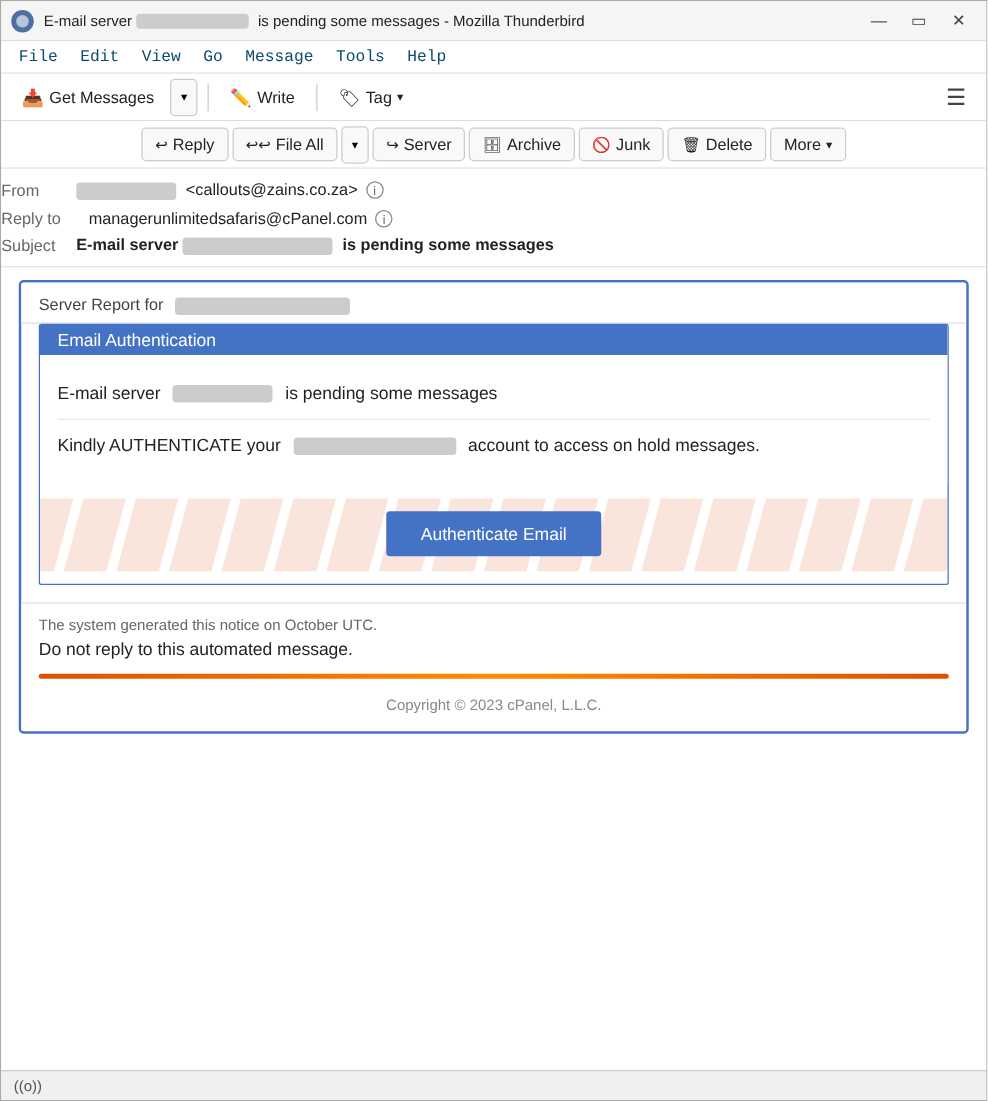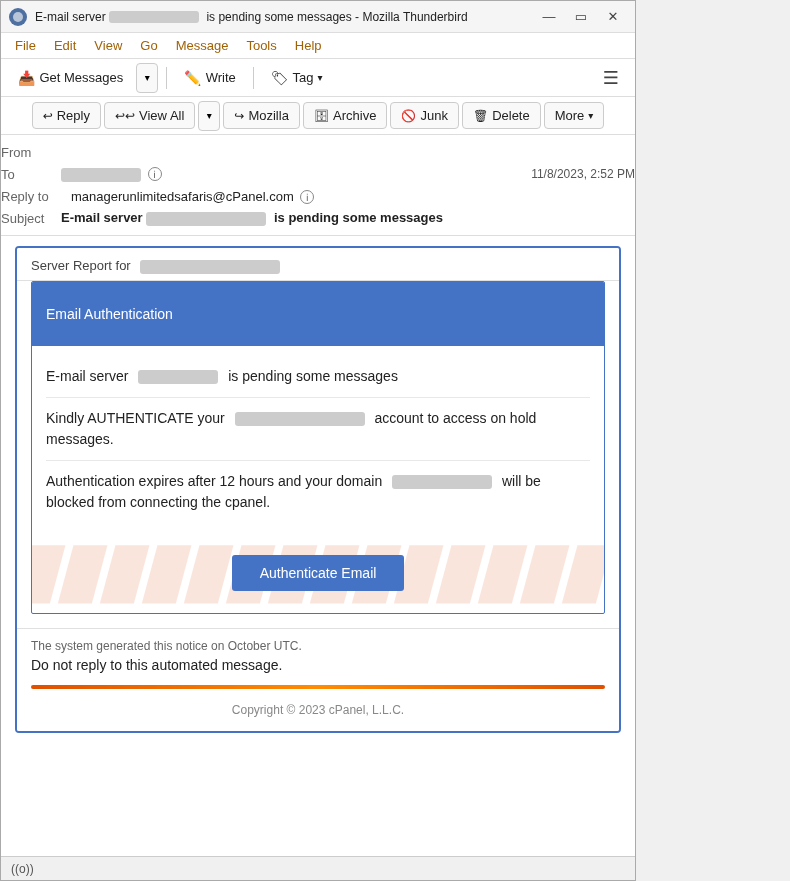--- a/index.html
+++ b/index.html
@@ -7,21 +7,21 @@
       font-family: 'Segoe UI', Arial, sans-serif;
       font-size: 13px;
       background: #f0f0f0;
       width: 790px;
       height: 881px;
       overflow: hidden;
     }
 
     
     .window {
-      width: 636px;
+      width: 790px;
       height: 881px;
       border: 1px solid #aaa;
       display: flex;
       flex-direction: column;
       background: #fff;
     }
 
     .title-bar {
       background: #f5f5f5;
       height: 32px;
@@ -69,22 +69,23 @@
       align-items: center;
       padding: 0 6px;
       border-bottom: 1px solid #ddd;
       background: #fff;
       gap: 2px;
     }
     .menu-item {
       padding: 2px 8px;
       font-size: 13px;
       cursor: pointer;
-      color: #a16207;
+      color: #0c4a6e;
       border-radius: 3px;
+      font-family: Liberation Mono, monospace;
     }
 
     
     .toolbar1 {
       height: 38px;
       display: flex;
       align-items: center;
       padding: 0 8px;
       border-bottom: 1px solid #ddd;
       background: #fff;
@@ -237,21 +238,21 @@
     .auth-section {
       border: 1px solid #4472c4;
       margin: 0 14px 14px 14px;
       border-radius: 2px;
       overflow: hidden;
     }
 
     .auth-header {
       background: #4472c4;
       color: #fff;
-      padding: 24px 14px;
+      padding: 4px 14px;
       font-size: 14px;
       font-weight: 500;
     }
 
     .auth-body {
       padding: 10px 14px;
       background: #fff;
     }
 
     .auth-body p {
@@ -397,26 +398,26 @@
     <button class="hamburger-btn">☰</button>
   </div>
 
   <div class="toolbar2">
     <button class="msg-btn">
       <span class="msg-btn-icon">↩</span>
       <span>Reply</span>
     </button>
     <button class="msg-btn">
       <span class="msg-btn-icon">↩↩</span>
-      <span>View All</span>
+      <span>File All</span>
     </button>
     <button class="dropdown-arrow">▾</button>
     <button class="msg-btn">
       <span class="msg-btn-icon">↪</span>
-      <span>Mozilla</span>
+      <span>Server</span>
     </button>
     <button class="msg-btn">
       <span class="msg-btn-icon">🗄</span>
       <span>Archive</span>
     </button>
     <button class="msg-btn">
       <span class="msg-btn-icon">🚫</span>
       <span>Junk</span>
     </button>
     <button class="msg-btn">
@@ -425,28 +426,25 @@
     </button>
     <button class="msg-btn">
       <span>More</span>
       <span style="font-size:10px;">▾</span>
     </button>
   </div>
 
   <div class="email-header">
     <div class="header-row">
       <span class="header-label">From</span>
-    </div>
-    <div class="header-row">
-      <span class="header-label">To</span>
       <span class="header-value">
-        <span class="blurred">&nbsp;&nbsp;&nbsp;&nbsp;&nbsp;&nbsp;&nbsp;&nbsp;&nbsp;&nbsp;&nbsp;&nbsp;&nbsp;</span>
+        <span class="blurred">&nbsp;&nbsp;&nbsp;&nbsp;&nbsp;&nbsp;&nbsp;&nbsp;&nbsp;&nbsp;&nbsp;</span>
+        <span style="margin-left:4px;">&lt;callouts@zains.co.za&gt;</span>
         <span class="info-icon">ℹ</span>
       </span>
-      <span class="header-right">11/8/2023, 2:52 PM</span>
     </div>
     <div class="header-row">
       <span class="header-label" style="min-width:70px;">Reply to</span>
       <span class="header-value">
         <span>managerunlimitedsafaris@cPanel.com</span>
         <span class="info-icon">ℹ</span>
       </span>
     </div>
     <div class="header-row">
       <span class="header-label">Subject</span>
@@ -478,25 +476,20 @@
           <p>
             <span>E-mail server</span>
             <span class="blurred" style="width:60px;margin:0 6px;">&nbsp;</span>
             <span>is pending some messages</span>
           </p>
           <p>
             <span>Kindly AUTHENTICATE your</span>
             <span class="blurred" style="width:130px;margin:0 6px;">&nbsp;</span>
             <span>account to access on hold messages.</span>
           </p>
-          <p>
-            <span>Authentication expires after 12 hours  and your domain</span>
-            <span class="blurred" style="width:100px;margin:0 6px;">&nbsp;</span>
-            <span>will be blocked from connecting the cpanel.</span>
-          </p>
         </div>
 
         <div class="watermark-area">
           <div class="watermark-text">████████████████████████████████</div>
           <button class="authenticate-btn">Authenticate Email</button>
         </div>
       </div>
 
       <div class="email-footer">
         <div class="footer-small">The system generated this notice on October UTC.</div>

